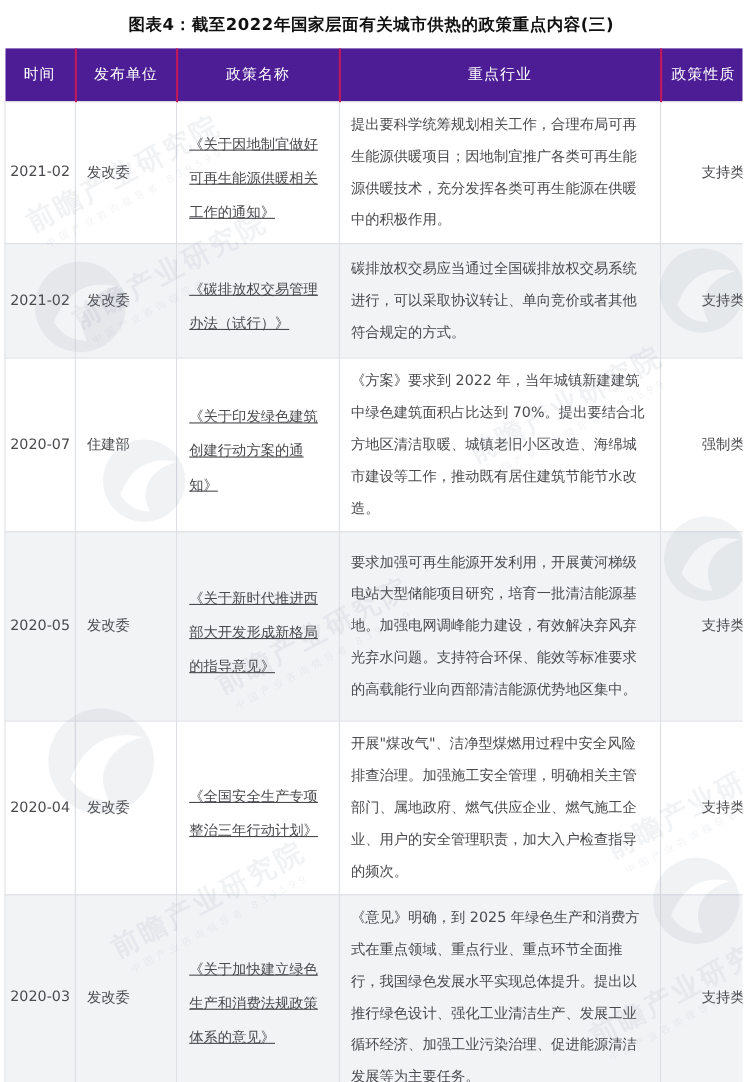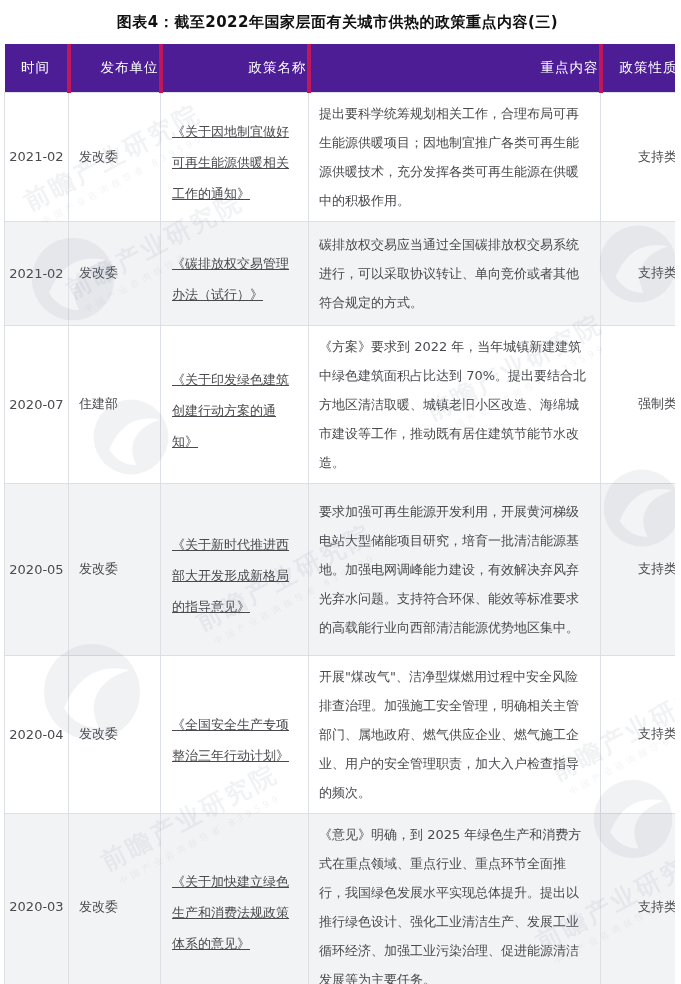--- a/index.html
+++ b/index.html
@@ -30,21 +30,21 @@
   thead th {
     background: #4c1d95;
     color: #ffffff;
     font-weight: 400;
     font-size: 13.5px;
     height: 48px;
     text-align: center;
     vertical-align: middle;
     letter-spacing: 1px;
   }
-  thead th + th { border-left: 4px solid #be185d; text-align: right; }
+  thead th + th { border-left: 2px solid #be185d; }
   tbody td {
     border: 1px solid #dcdfe3;
     vertical-align: middle;
     color: #4a4a4e;
     font-size: 13px;
   }
   tbody tr:nth-child(even) { background: #f2f3f5; }
   tbody tr:nth-child(1) { height: 128px; }
   tbody tr:nth-child(2) { height: 104px; }
   tbody tr:nth-child(3) { height: 141px; }
@@ -77,21 +77,21 @@
         <col style="width:92px">
         <col style="width:148px">
         <col style="width:292px">
         <col style="width:77px">
     </colgroup>
     <thead>
       <tr>
         <th>时间</th>
         <th>发布单位</th>
         <th>政策名称</th>
-        <th>重点内容</th>
+        <th>重点行业</th>
         <th>政策性质</th>
       </tr>
     </thead>
     <tbody>
       <tr>
         <td class="c-time">2021-02</td>
         <td class="c-unit">发改委</td>
         <td class="c-name">《关于因地制宜做好可再生能源供暖相关工作的通知》</td>
         <td class="c-content">提出要科学统筹规划相关工作，合理布局可再生能源供暖项目；因地制宜推广各类可再生能源供暖技术，充分发挥各类可再生能源在供暖中的积极作用。</td>
         <td class="c-nature">支持类</td>

